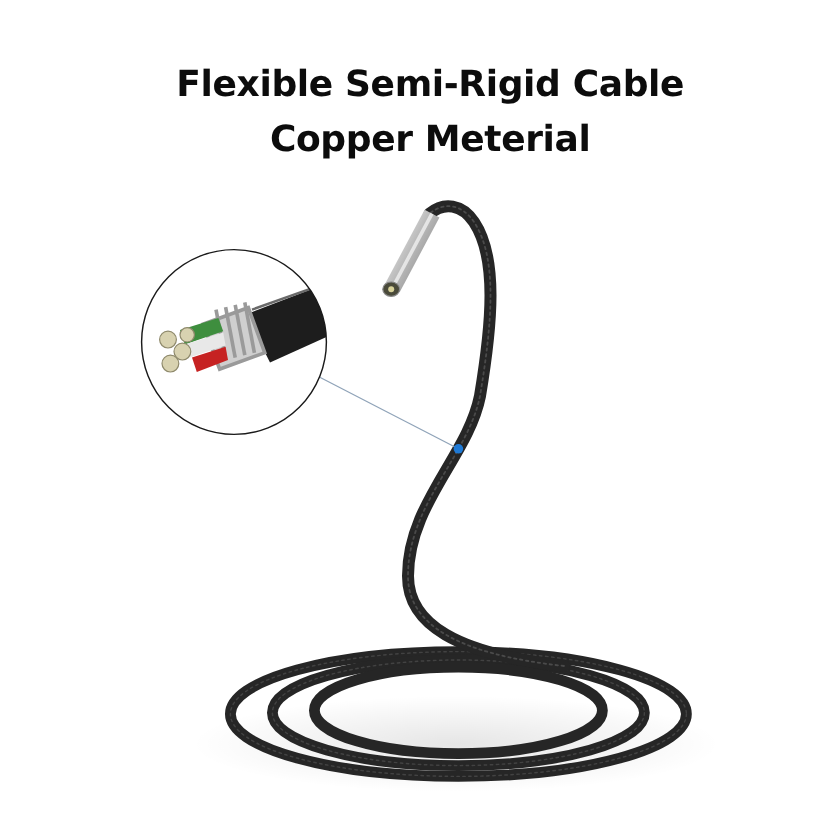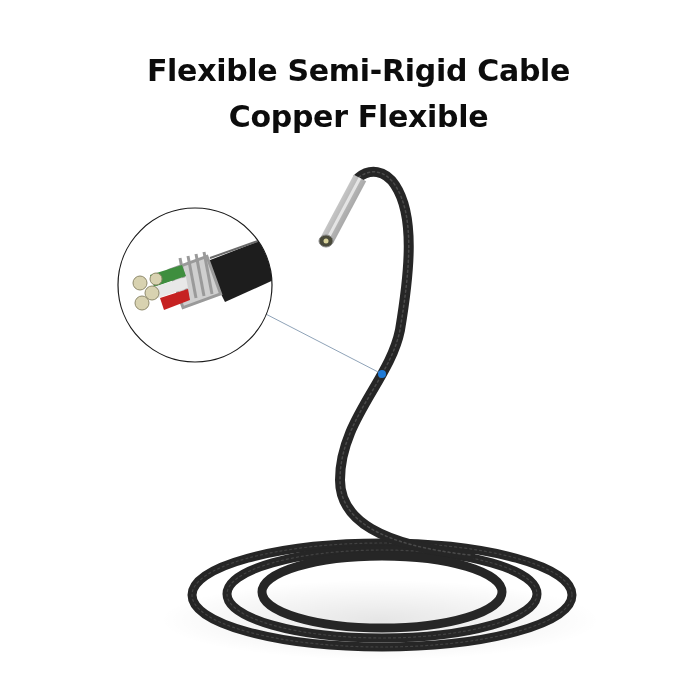--- a/index.html
+++ b/index.html
@@ -11,21 +11,21 @@
     letter-spacing: -0.3px;
   }
   .title div { white-space: nowrap; margin-left: 17px; }
   svg.scene { position: absolute; left: 0; top: 0; }
 </style>
 </head>
 <body>
 
 <div class="title">
   <div>Flexible Semi-Rigid Cable</div>
-  <div>Copper Flexible</div>
+  <div>Copper Meterial</div>
 </div>
 
 <svg class="scene" width="700" height="700" viewBox="0 0 700 700">
   <defs>
     <linearGradient id="steel" x1="0" y1="0" x2="1" y2="1">
       <stop offset="0" stop-color="#f4f4f4"></stop>
       <stop offset="0.45" stop-color="#bdbdbd"></stop>
       <stop offset="1" stop-color="#7d7d7d"></stop>
     </linearGradient>
     <radialGradient id="shadow" cx="0.5" cy="0.5" r="0.5">

